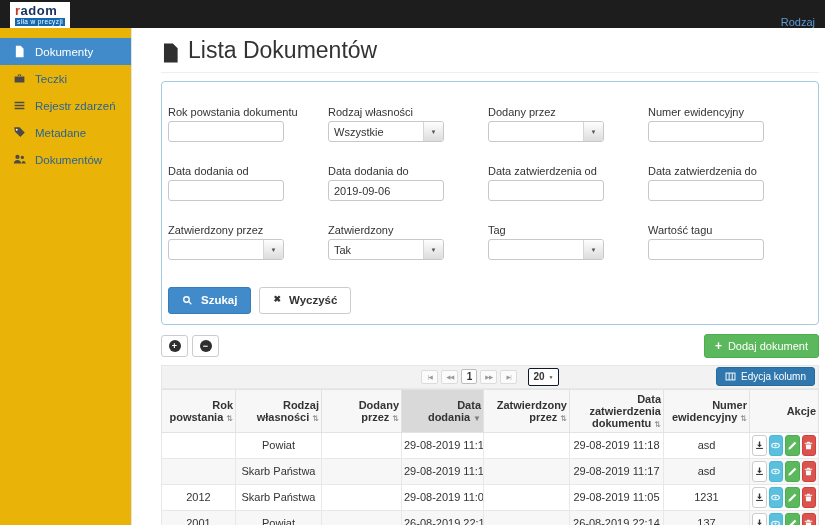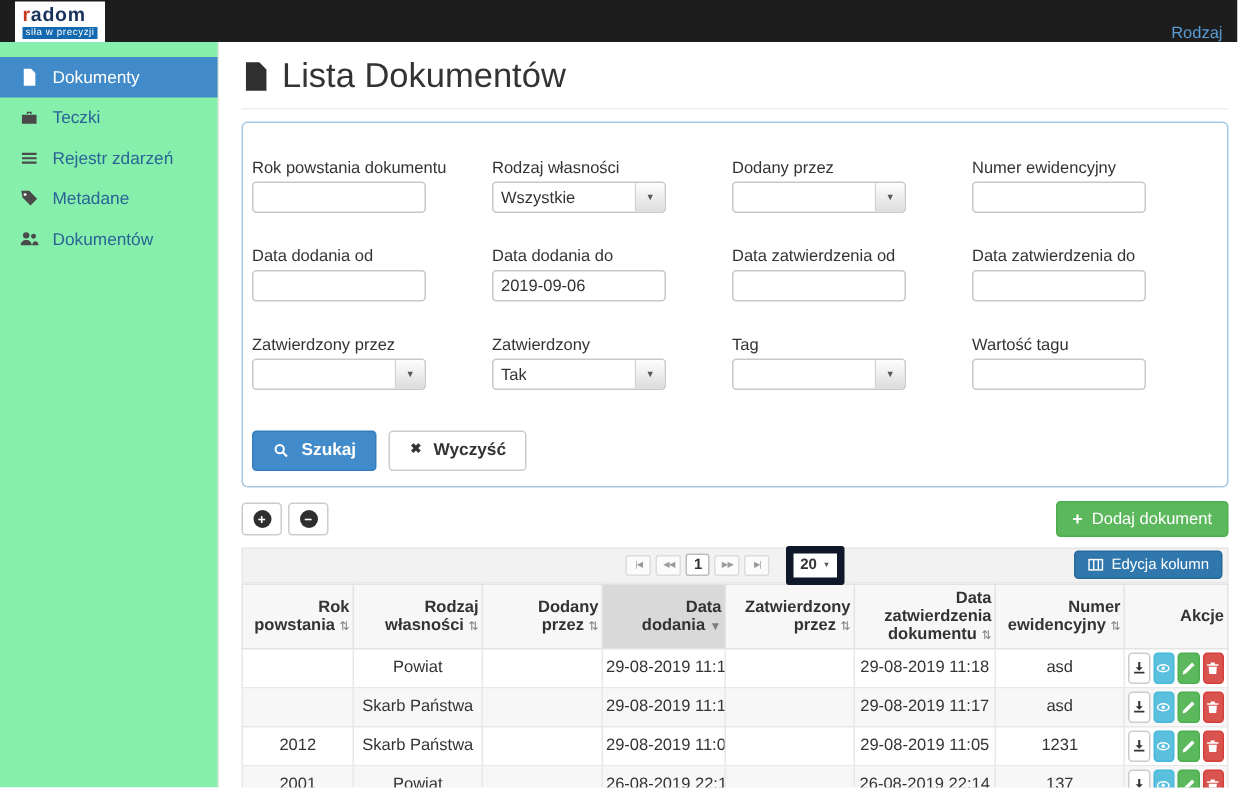--- a/index.html
+++ b/index.html
@@ -10,30 +10,30 @@
   
   .header{position:absolute;top:0;left:0;right:0;height:28px;background:#1d1d1d;
           display:flex;align-items:flex-end;justify-content:space-between;padding:0 10px;box-sizing:border-box;z-index:5}
   .logo{background:#fff;padding:2px 5px 2px;display:inline-block;line-height:1;cursor:pointer}
   .brand{font-size:13px;font-weight:bold;color:#16325c;letter-spacing:.5px}
   .brand .r{color:#c8381f}
   .tagline{display:block;background:#1269b0;color:#fff;font-size:6.5px;padding:1px 2px;margin-top:1px;letter-spacing:.4px}
   .logout{color:#5a9bd4;font-size:11px;text-decoration:none;cursor:pointer}
 
   
-  .sidebar{position:absolute;top:28px;left:0;width:146px;bottom:0;background:#86efac;
+  .sidebar{position:absolute;top:28px;left:0;width:132px;bottom:0;background:#eab308;
            border-right:1px solid #e3e3e3;padding-top:10px;box-sizing:border-box}
   .side-item{display:flex;align-items:center;gap:9px;padding:7px 13px;font-size:11.5px;color:#2a6496;cursor:pointer}
   .side-item .si{width:13px;height:13px;color:#4a4a4a;flex:none}
   .side-item.active{background:#428bca;color:#fff}
   .side-item.active .si{color:#fff}
 
   
   .main{position:absolute;left:147px;top:28px;right:0;bottom:0;padding:4px 6px 0 14px;box-sizing:border-box}
-  .page-title{display:flex;align-items:center;gap:8px;font-size:23px;color:#333;padding:5px 0 8px;border-bottom:1px solid #eee}
+  .page-title{display:flex;align-items:flex-end;gap:8px;font-size:23px;color:#333;padding:5px 0 8px;border-bottom:1px solid #eee}
   .title-icon{width:19px;height:22px;color:#2f2f2f}
 
   
   .filter-panel{border:1px solid #a6c9e2;border-radius:4px;margin-top:8px;padding:8px 6px 10px}
   .fgrid{display:grid;grid-template-columns:repeat(4,160px);row-gap:7px}
   .field label{display:block;font-size:11px;font-weight:normal;color:#333;margin:16px 0 3px}
   .txt{width:116px;height:21px;border:1px solid #c8c8c8;border-radius:3px;font-size:11px;
        padding:1px 5px;color:#333;background:#fff;box-sizing:border-box;font-family:"Liberation Sans",sans-serif}
   .select{width:116px;height:21px;border:1px solid #c8c8c8;border-radius:3px;background:#fff;
           display:flex;align-items:center;justify-content:space-between;box-sizing:border-box;cursor:pointer}
@@ -59,21 +59,21 @@
   .plus-ic{font-weight:bold;font-size:12px;line-height:1}
 
   
   .table-block{margin-top:7px}
   .pager-band{position:relative;height:22px;background:#f2f2f2;border:1px solid #e7e7e7;
               display:flex;align-items:center;justify-content:center;gap:3px}
   .pg-btn{min-width:17px;height:14px;background:#fbfbfb;border:1px solid #dcdcdc;border-radius:2px;color:#9a9a9a;
           font-size:5.5px;letter-spacing:-.5px;display:inline-flex;align-items:center;justify-content:center;padding:0 2px;cursor:pointer}
   .pg-current{background:#fff;border:1px solid #bdbdbd;color:#333;font-size:10px;font-weight:bold;
               min-width:16px;height:15px;letter-spacing:0}
-  .pg-size{margin-left:8px;height:16px;background:#fff;border:5px solid #0f172a;border-radius:2px;font-size:10px;
+  .pg-size{margin-left:8px;height:16px;background:#fff;border:1px solid #0f172a;border-radius:2px;font-size:10px;
            font-weight:bold;display:inline-flex;align-items:center;gap:4px;padding:0 4px;cursor:pointer}
   .pg-size .caret{font-size:5px;color:#555}
   .edit-cols-btn{position:absolute;right:3px;top:1px;background:#2f77ad;color:#fff;font-size:10px;border-radius:3px;
                  padding:3px 8px;display:flex;gap:5px;align-items:center;border:1px solid #2a6a9b;cursor:pointer}
   table{width:100%;border-collapse:collapse;table-layout:fixed}
   th{background:#f7f7f7;border:1px solid #e3e3e3;font-size:11px;font-weight:bold;color:#333;text-align:right;
      padding:3px 2px;height:30px;cursor:pointer}
   th.sorted{background:#d9d9d9}
   .sort-ic{color:#7d7d7d;font-size:8px;margin-left:3px;font-weight:normal}
   td{border:1px solid #e8e8e8;font-size:11px;color:#333;text-align:center;padding:2px 2px;height:18px;

